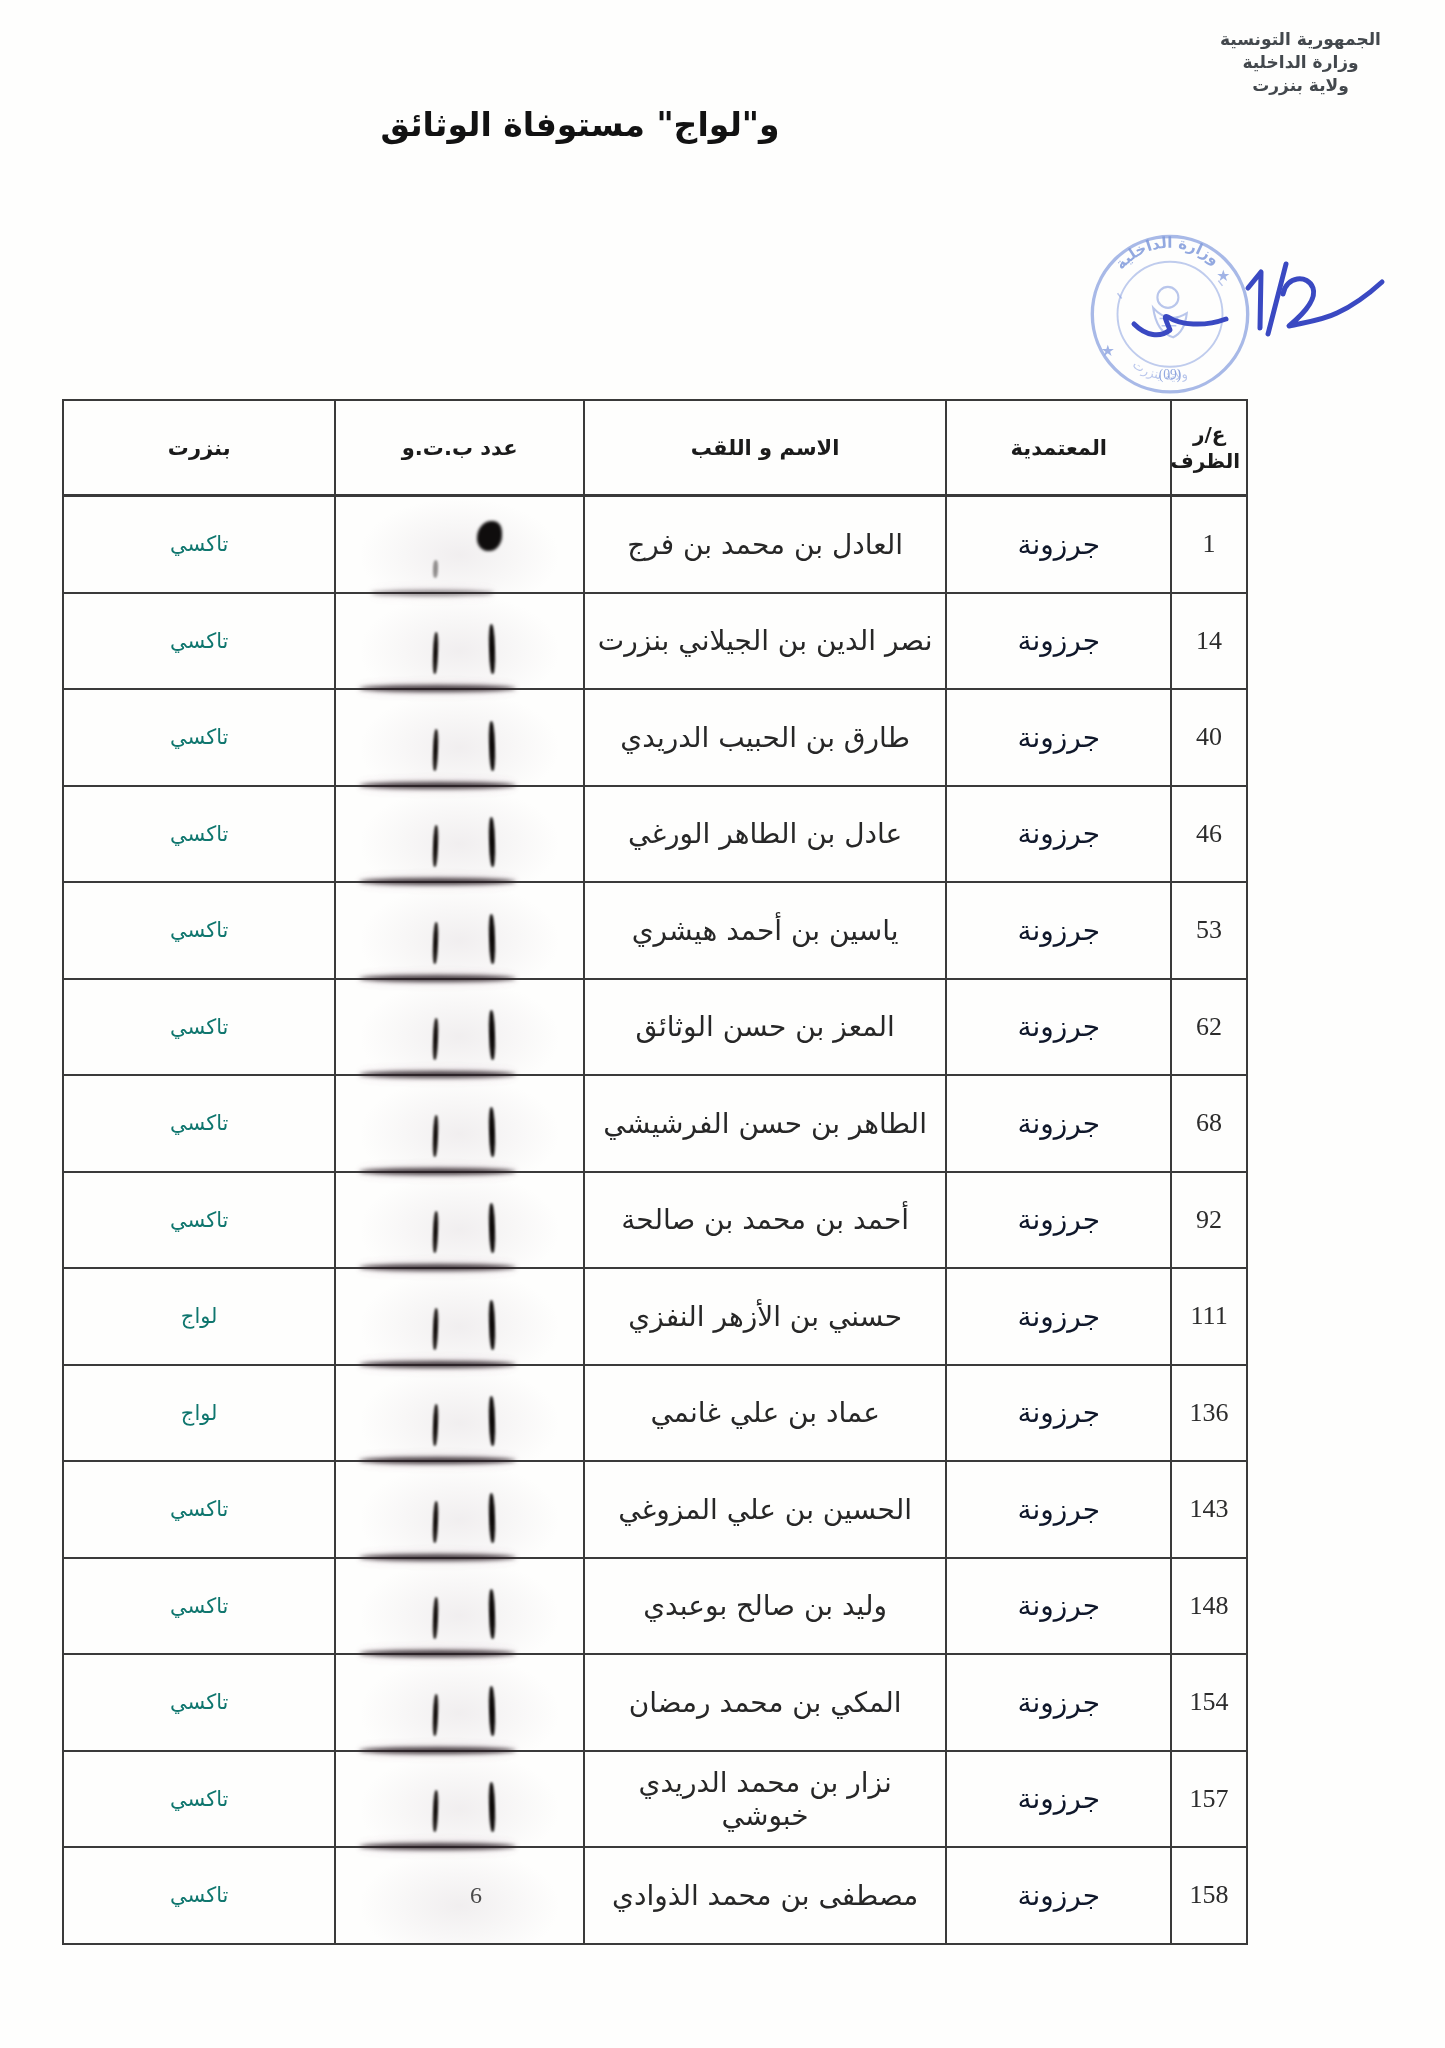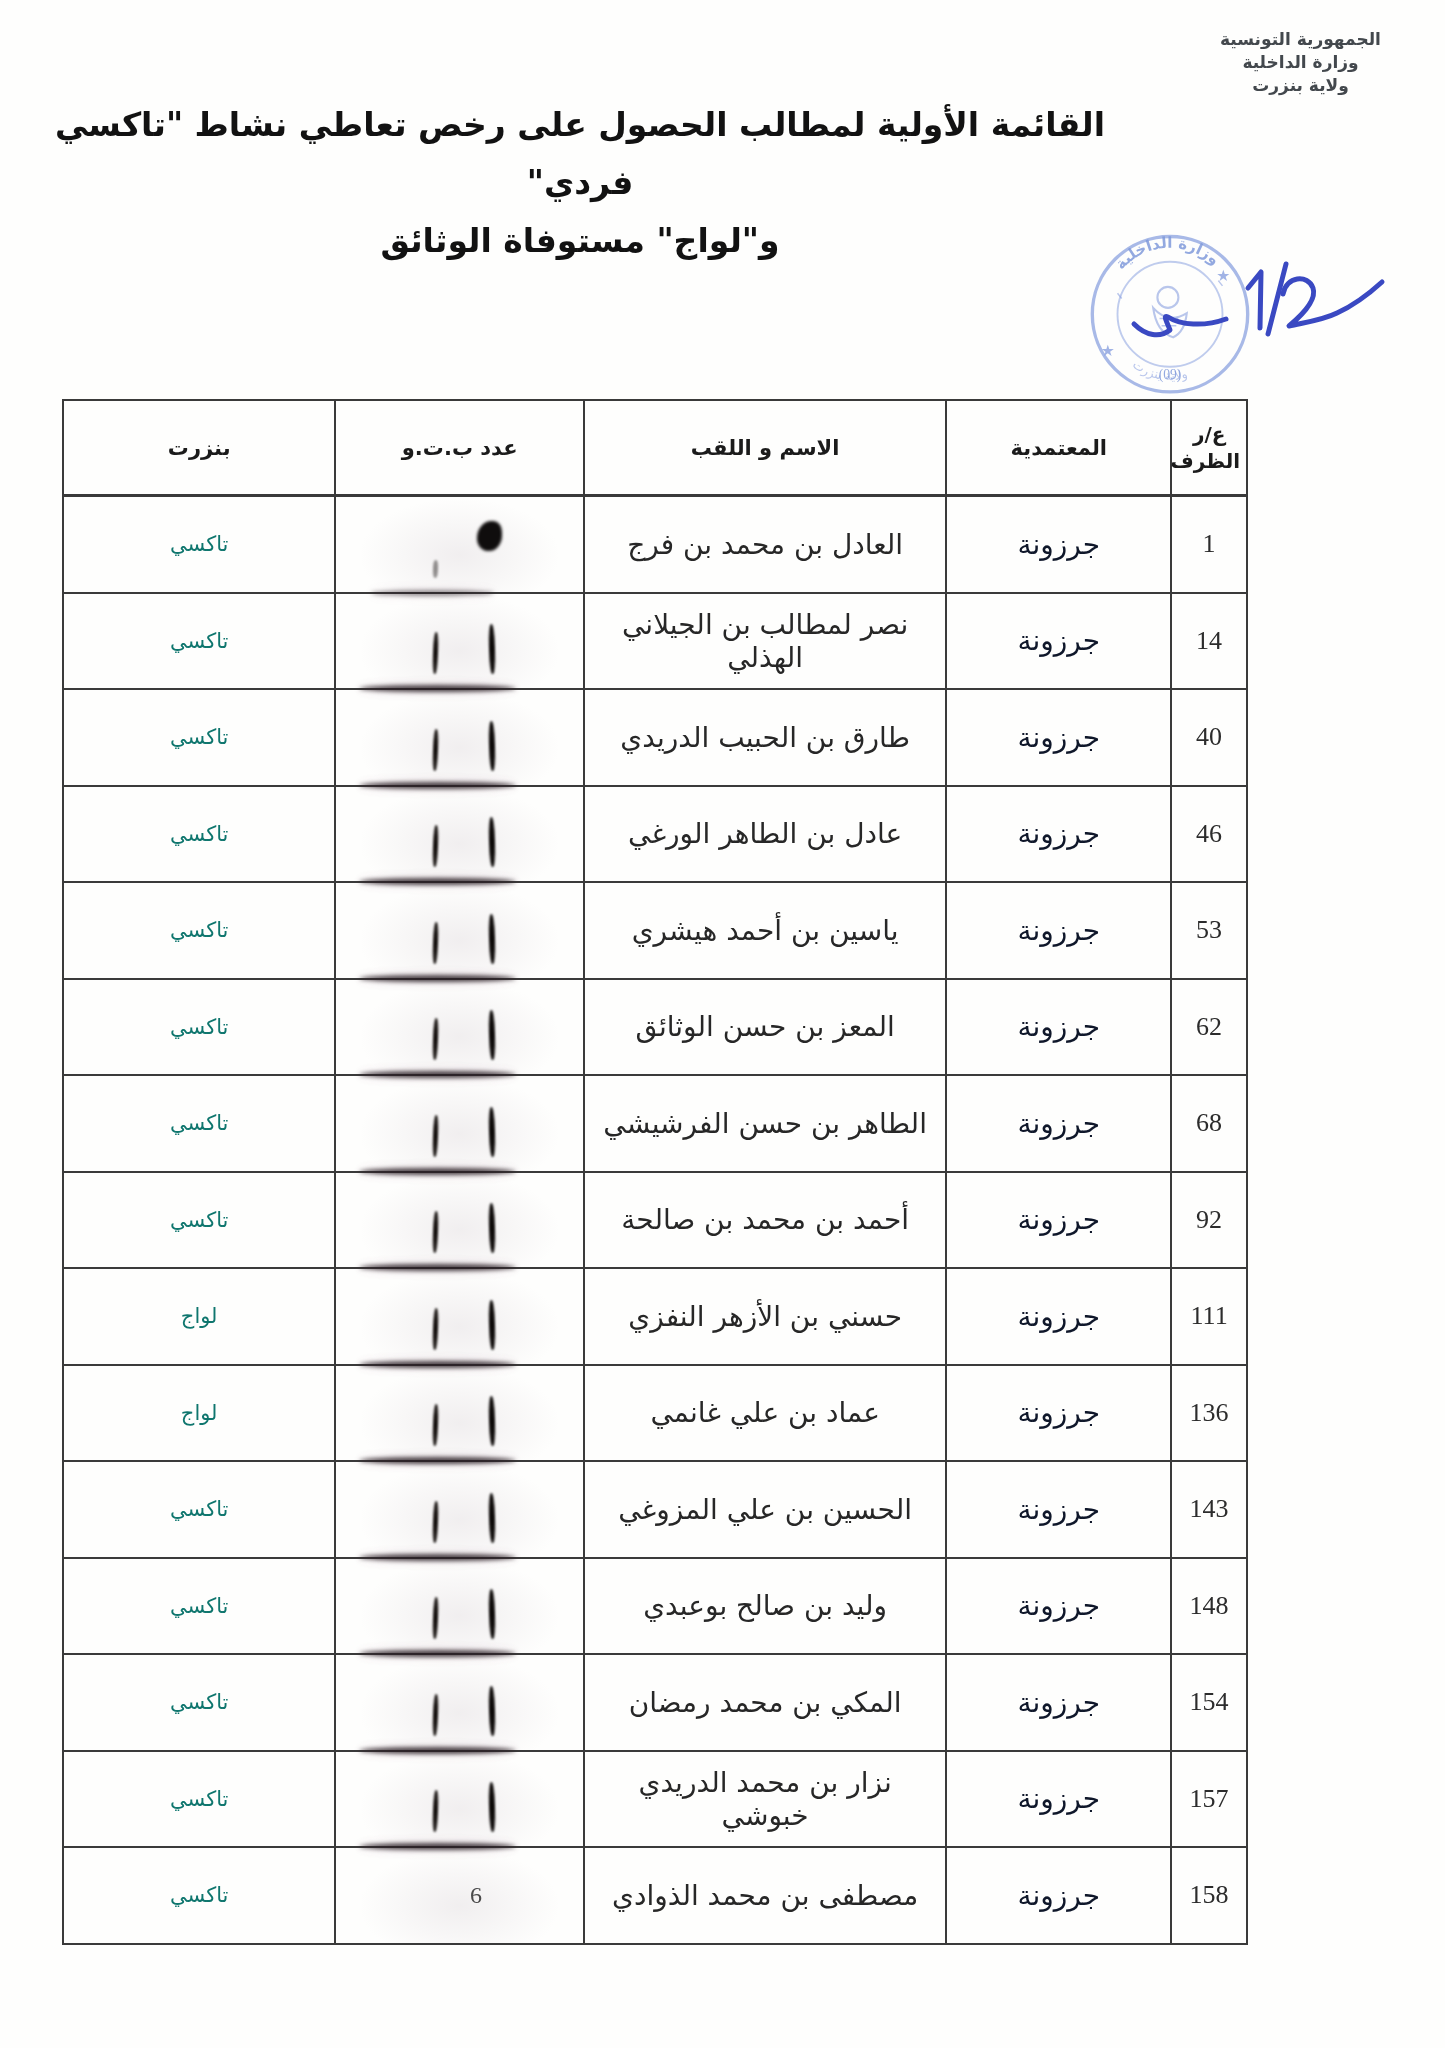--- a/index.html
+++ b/index.html
@@ -78,21 +78,20 @@
 
 <div class="sheet">
 
   <div class="letterhead">
     <div>الجمهورية التونسية</div>
     <div>وزارة الداخلية</div>
     <div>ولاية بنزرت</div>
   </div>
 
   <div class="doc-title">
-    <div>القائمة الأولية لمطالب الحصول على رخص تعاطي نشاط "تاكسي فردي"</div>
     <div>و"لواج" مستوفاة الوثائق</div>
   </div>
 
   <div class="stamp">
     <svg viewBox="0 0 160 160">
       <g fill="none" stroke="#7b95dc" stroke-opacity="0.75">
         <circle cx="80" cy="84" r="74" stroke-width="3.2"></circle>
         <circle cx="80" cy="84" r="50" stroke-width="1.8" stroke-opacity="0.55"></circle>
       </g>
       <defs>
@@ -166,21 +165,21 @@
           <span class="blob"></span>
           <span class="hsmear"></span>
         </span>
         <span class="id-visible"></span>
       </td>
       <td class="activity-cell">تاكسي</td>
     </tr>
           <tr>
       <td class="ref-cell">14</td>
       <td class="delegation-cell">جرزونة</td>
-      <td class="name-cell">نصر لمطالب بن الجيلاني الهذلي</td>
+      <td class="name-cell">نصر الدين بن الجيلاني بنزرت</td>
       <td class="id-cell">
         <span class="id-smudge">
           <span class="halo"></span>
           <span class="vmark-a"></span>
           <span class="vmark-b"></span>
 
           <span class="hsmear"></span>
         </span>
         <span class="id-visible"></span>
       </td>

